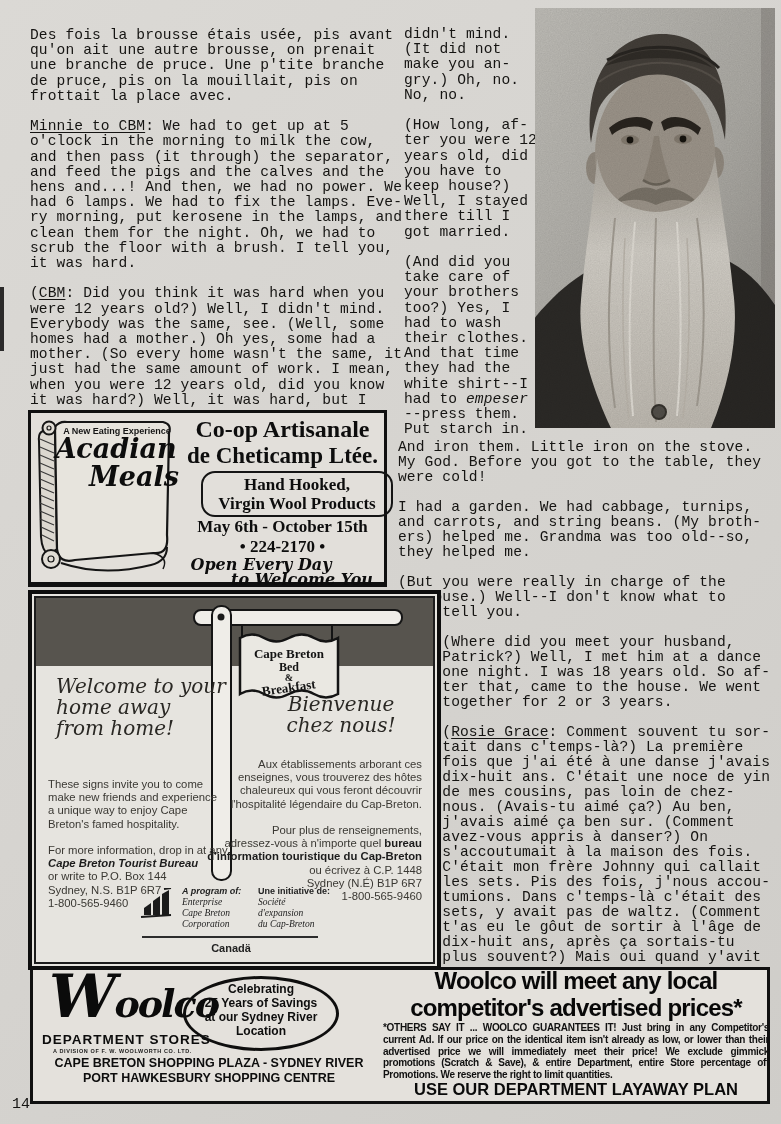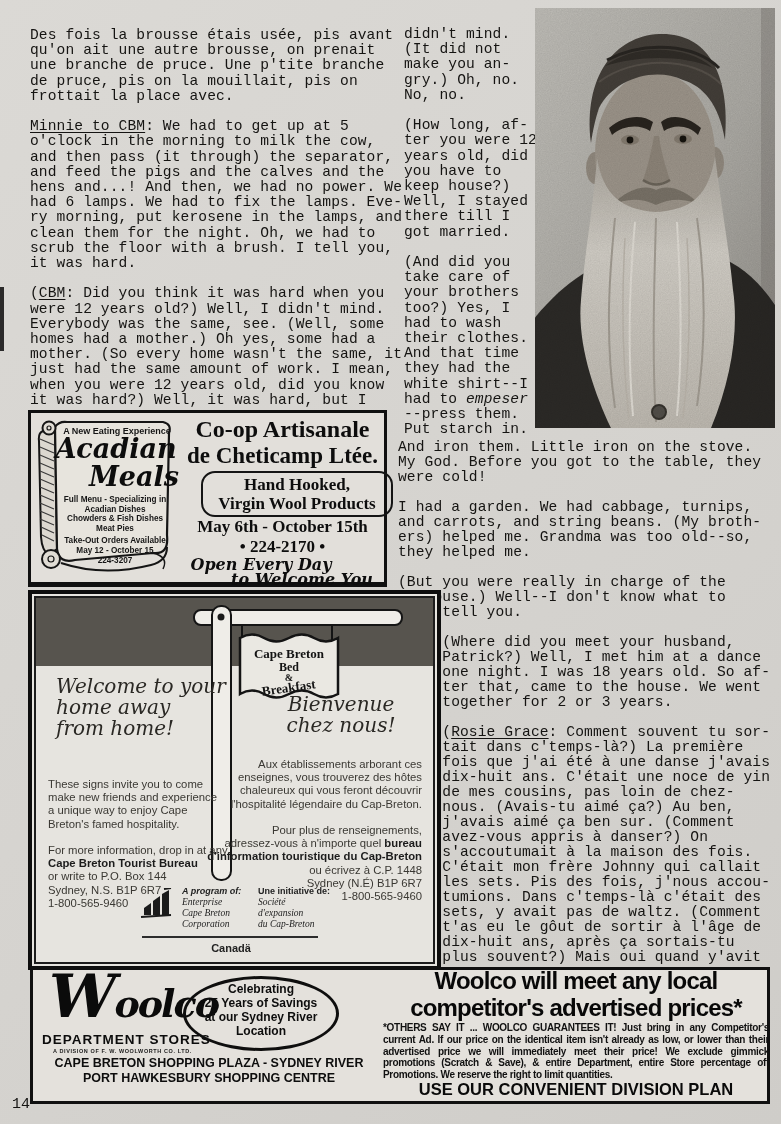--- a/index.html
+++ b/index.html
@@ -221,29 +221,20 @@
       <circle cx="16" cy="13" r="2" fill="none" stroke="#151515" stroke-width="1.2"></circle>
       <circle cx="18" cy="144" r="9" fill="#e0dcd4" stroke="#151515" stroke-width="2"></circle>
       <circle cx="18" cy="144" r="3" fill="none" stroke="#151515" stroke-width="1.2"></circle>
       <path d="M28,148 Q70,162 118,150 Q134,146 134,132" stroke="#151515" stroke-width="2" fill="none"></path>
       <path d="M120,138 Q136,142 130,154" stroke="#151515" stroke-width="1.5" fill="none"></path>
     </svg>
 
     <div class="abs scroll-text" style="left:28px;top:14px;width:116px;font-size:9px;">A New Eating Experience</div>
     <div class="abs script coop-title" style="left:22px;top:22px;width:126px;font-size:27px;line-height:27px;text-align:center;">Acadian</div>
     <div class="abs script coop-title" style="left:22px;top:50px;width:126px;font-size:27px;line-height:27px;text-align:right;">Meals</div>
-    <div class="abs scroll-text" style="left:24px;top:82px;width:120px;">
-      <div>Full Menu - Specializing in</div>
-      <div>Acadian Dishes</div>
-      <div>Chowders &amp; Fish Dishes</div>
-      <div>Meat Pies</div>
-      <div style="margin-top:3px;">Take-Out Orders Available</div>
-      <div>May 12 - October 15</div>
-      <div>224-3207</div>
-    </div>
 
     <div class="abs serif coop-title" style="left:150px;top:3px;width:203px;font-size:24px;">Co-op Artisanale</div>
     <div class="abs serif coop-title" style="left:150px;top:30px;width:203px;font-size:23px;">de Cheticamp Ltée.</div>
     <div class="abs serif woolbox pre" style="left:170px;top:58px;width:170px;padding:2px 9px;font-size:17px;line-height:19px;"><span>Hand Hooked,</span><br><span>Virgin Wool Products</span></div>
     <div class="abs serif coop-title" style="left:150px;top:104px;width:203px;font-size:17px;">May 6th - October 15th</div>
     <div class="abs serif coop-title" style="left:150px;top:124px;width:203px;font-size:17px;">• 224-2170 •</div>
     <div class="abs script coop-title" style="left:150px;top:142px;width:160px;font-size:16px;text-align:center;">Open Every Day</div>
     <div class="abs script coop-title" style="left:190px;top:157px;width:162px;font-size:16px;text-align:center;">to Welcome You</div>
   </div>
 
@@ -266,21 +257,21 @@
 home away
 from home!</div>
       <div class="abs script bnb-script pre" style="left:235px;top:96px;width:140px;text-align:center;">Bienvenue
 chez nous!</div>
       <div class="abs bnb-body pre" style="left:12px;top:180px;width:200px;"><span>These signs invite you to come
 make new friends and experience
 a unique way to enjoy Cape
 Breton's famed hospitality.
 
 For more information, drop in at any
-</span><span style="font-weight:bold;color:#1c1c1c;">Cape Breton Tourist Bureau</span><span>
+</span><span style="font-weight:bold;color:#1c1c1c;font-style:italic;">Cape Breton Tourist Bureau</span><span>
 or write to P.O. Box 144
 Sydney, N.S.  B1P 6R7
 1-800-565-9460</span></div>
       <div class="abs bnb-body pre" style="left:160px;top:160px;width:226px;text-align:right;"><span>Aux établissements arborant ces
 enseignes, vous trouverez des hôtes
 chaleureux qui vous feront découvrir
 l'hospitalité légendaire du Cap-Breton.
 
 Pour plus de renseignements,
 adressez-vous à n'importe quel </span><span style="font-weight:bold;color:#1c1c1c;">bureau
@@ -320,18 +311,18 @@
     <div class="abs oval pre" style="left:150px;top:6px;width:150px;height:66px;padding-top:3px;">Celebrating
 25 Years of Savings
 at our Sydney River
 Location</div>
     <div class="abs locs" style="left:2px;top:86px;width:348px;">
       <div>CAPE BRETON SHOPPING PLAZA - SYDNEY RIVER</div>
       <div>PORT HAWKESBURY SHOPPING CENTRE</div>
     </div>
     <div class="abs headline" style="left:352px;top:-3px;width:382px;"><span>Woolco will meet any local</span><br><span>competitor's advertised prices*</span></div>
     <div class="abs fineprint" style="left:350px;top:52px;width:386px;">*OTHERS SAY IT ... WOOLCO GUARANTEES IT! Just bring in any Competitor's current Ad. If our price on the identical item isn't already as low, or lower than their advertised price we will immediately meet their price!  We exclude gimmick promotions (Scratch &amp; Save), &amp; entire Department, entire Store percentage off Promotions. We reserve the right to limit quantities.</div>
-    <div class="abs layaway" style="left:350px;top:110px;width:386px;">USE OUR CONVENIENT DIVISION PLAN</div>
+    <div class="abs layaway" style="left:350px;top:110px;width:386px;">USE OUR DEPARTMENT LAYAWAY PLAN</div>
   </div>
 
   <div class="abs mono" style="left:12px;top:1097px;font-size:15px;">14</div>
 
 </div>
 
 </body></html>

